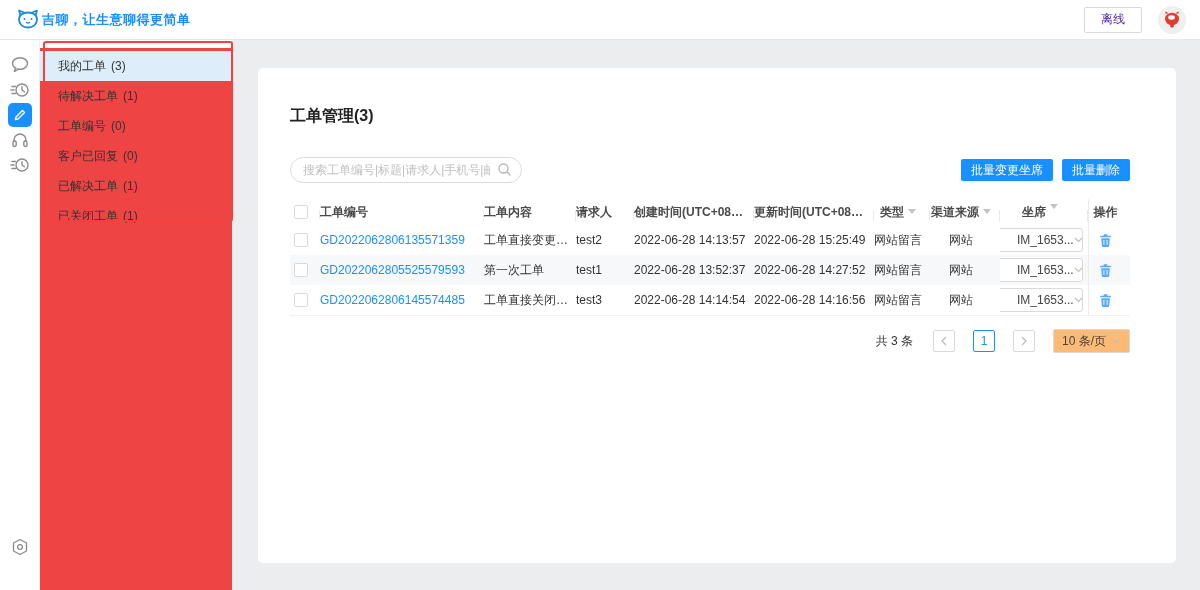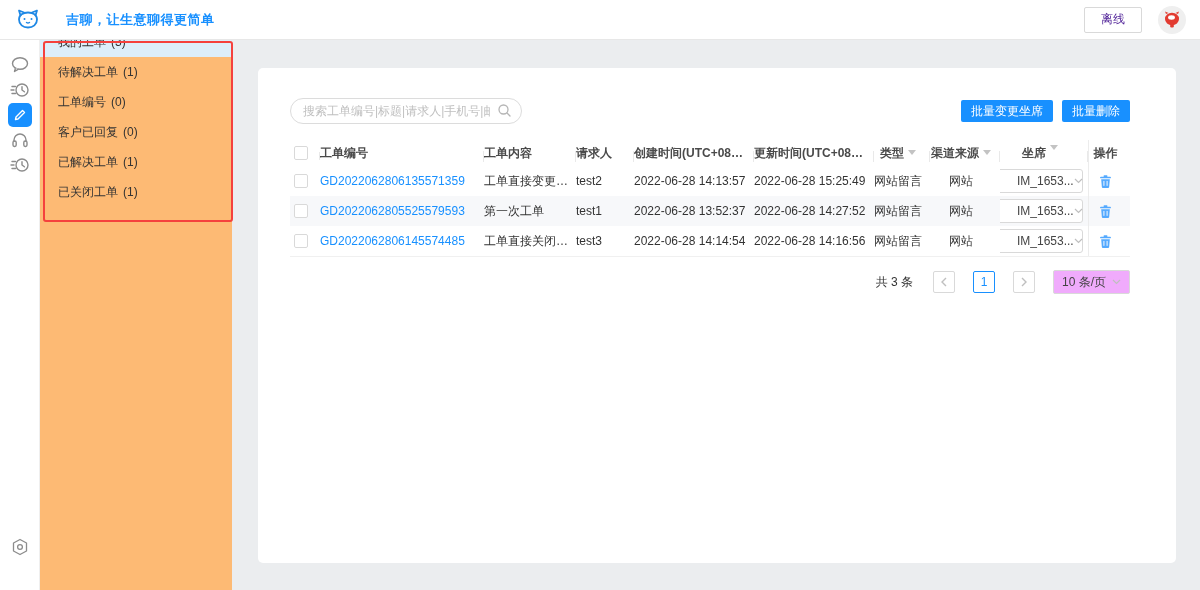--- a/index.html
+++ b/index.html
@@ -8,21 +8,21 @@
     font-family:"Liberation Sans","DejaVu Sans",sans-serif;
     font-size:12px; color:#333; background:#fff; position:relative;
   }
 
   
   .topbar {
     position:absolute; left:0; top:0; right:0; height:40px;
     background:#fff; border-bottom:1px solid #e7e7e7;
     display:flex; align-items:center; padding:0 14px; z-index:20;
   }
-  .brand { display:flex; align-items:center; gap:24px; }
+  .brand { display:flex; align-items:center; gap:0; }
   .brand-text { color:#1890ff; font-weight:bold; font-size:13px; letter-spacing:.5px; }
   .topbar-right { margin-left:auto; display:flex; align-items:center; gap:16px; }
   .status-btn {
     width:58px; height:26px; border:1px solid #d9d9d9; border-radius:2px;
     background:#fff; color:#4c1d95; font-size:12px; display:flex;
     align-items:center; justify-content:center; cursor:pointer;
   }
   .avatar {
     width:28px; height:28px; border-radius:50%; background:#efefef;
     display:flex; align-items:center; justify-content:center; cursor:pointer;
@@ -36,22 +36,22 @@
   }
   .rail-icon {
     width:24px; height:24px; margin-bottom:1px; display:flex;
     align-items:center; justify-content:center; cursor:pointer; color:#8c8c8c;
   }
   .rail-icon.active { background:#1890ff; border-radius:5px; color:#fff; }
   .rail-bottom { position:absolute; bottom:30px; left:8px; }
 
   
   .sidebar {
-    position:absolute; left:40px; top:24px; bottom:0; width:192px;
-    background:#fdba74; z-index:9; padding-top:3px;
+    position:absolute; left:40px; top:48px; bottom:0; width:192px;
+    background:#ef4444; z-index:9; padding-top:3px;
   }
   .side-item {
     height:30px; display:flex; align-items:center; padding-left:18px;
     font-size:12px; color:#333; cursor:pointer; gap:5px;
   }
   .side-item.active { background:#ddeefa; }
 
   .red-box {
     position:absolute; left:43px; top:41px; width:190px; height:181px;
     border:2px solid #f5413d; border-radius:3px; z-index:40; pointer-events:none;
@@ -131,21 +131,21 @@
     margin-top:13px; display:flex; align-items:center; justify-content:flex-end; gap:18px;
   }
   .pg-total { color:#333; margin-right:2px; }
   .pg-box {
     min-width:22px; height:22px; border:1px solid #d9d9d9; border-radius:2px;
     background:#fff; display:flex; align-items:center; justify-content:center;
     color:#bfbfbf; cursor:pointer;
   }
   .pg-box.current { border-color:#1890ff; color:#1890ff; }
   .pg-size {
-    height:24px; border:1px solid #d9d9d9; border-radius:2px; background:#f0abfc;
+    height:24px; border:1px solid #d9d9d9; border-radius:2px; background:#fdba74;
     display:flex; align-items:center; gap:6px; padding:0 8px; color:#444; cursor:pointer;
   }
   .chev { color:#bfbfbf; }
   svg { display:block; }
 </style>
 </head>
 <body>
 
 <div class="topbar">
   <div class="brand">
@@ -242,20 +242,21 @@
   <div class="side-item">
     <span>已关闭工单</span>
     <span>(1)</span>
   </div>
 </div>
 
 <div class="red-box"></div>
 
 <div class="content">
   <div class="card">
+    <div class="card-title">工单管理(3)</div>
 
     <div class="toolbar">
       <div class="search-wrap">
         <input class="search-input" type="text" placeholder="搜索工单编号|标题|请求人|手机号|邮箱" style="">
         <span class="search-icon">
           <svg width="15" height="15" viewBox="0 0 15 15" fill="none" stroke="currentColor" stroke-width="1.3" stroke-linecap="round">
             <circle cx="6.5" cy="6.5" r="4.5"></circle>
             <path d="M10 10 L13 13"></path>
           </svg>
         </span>

